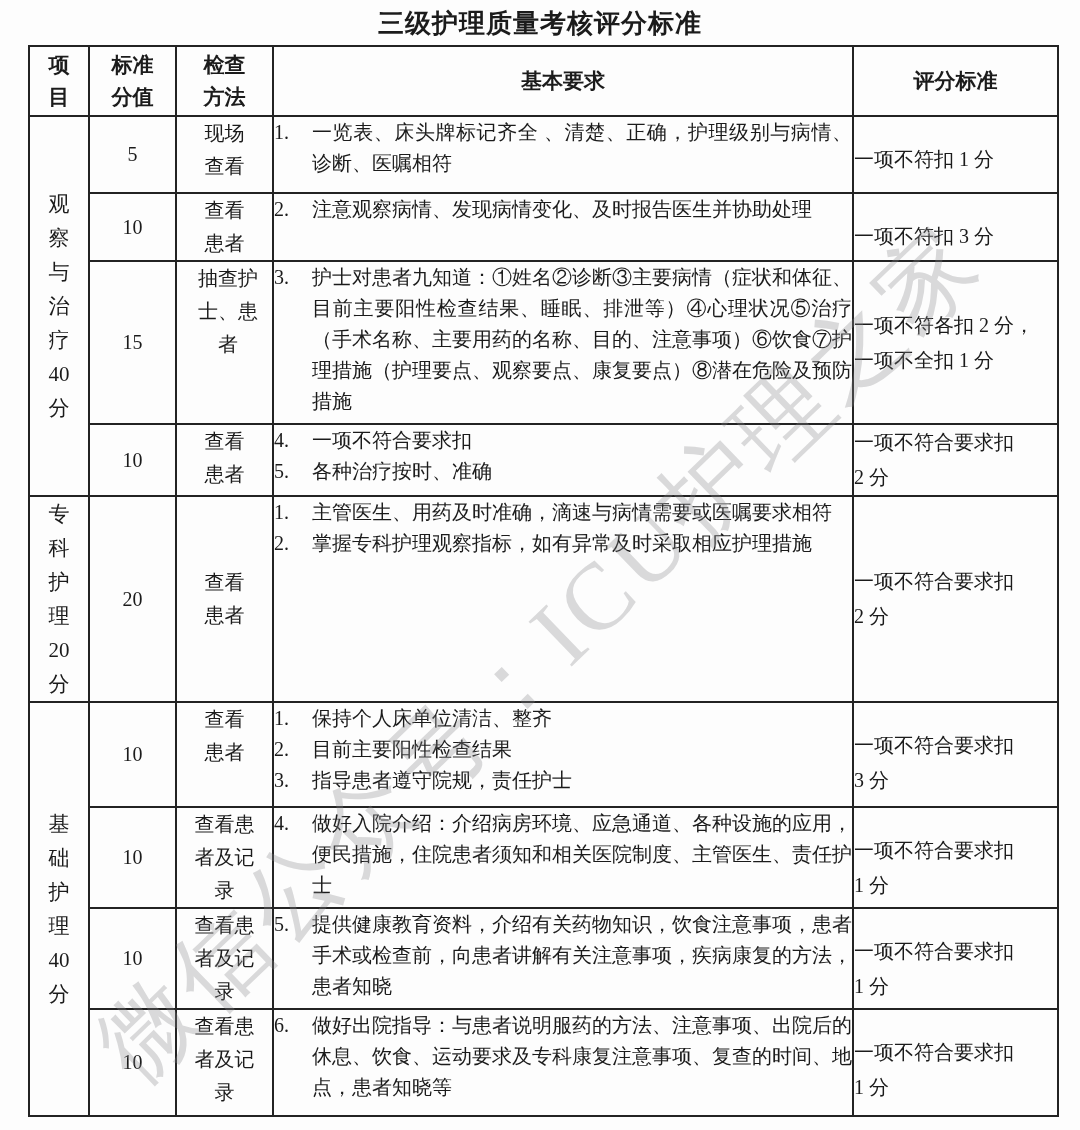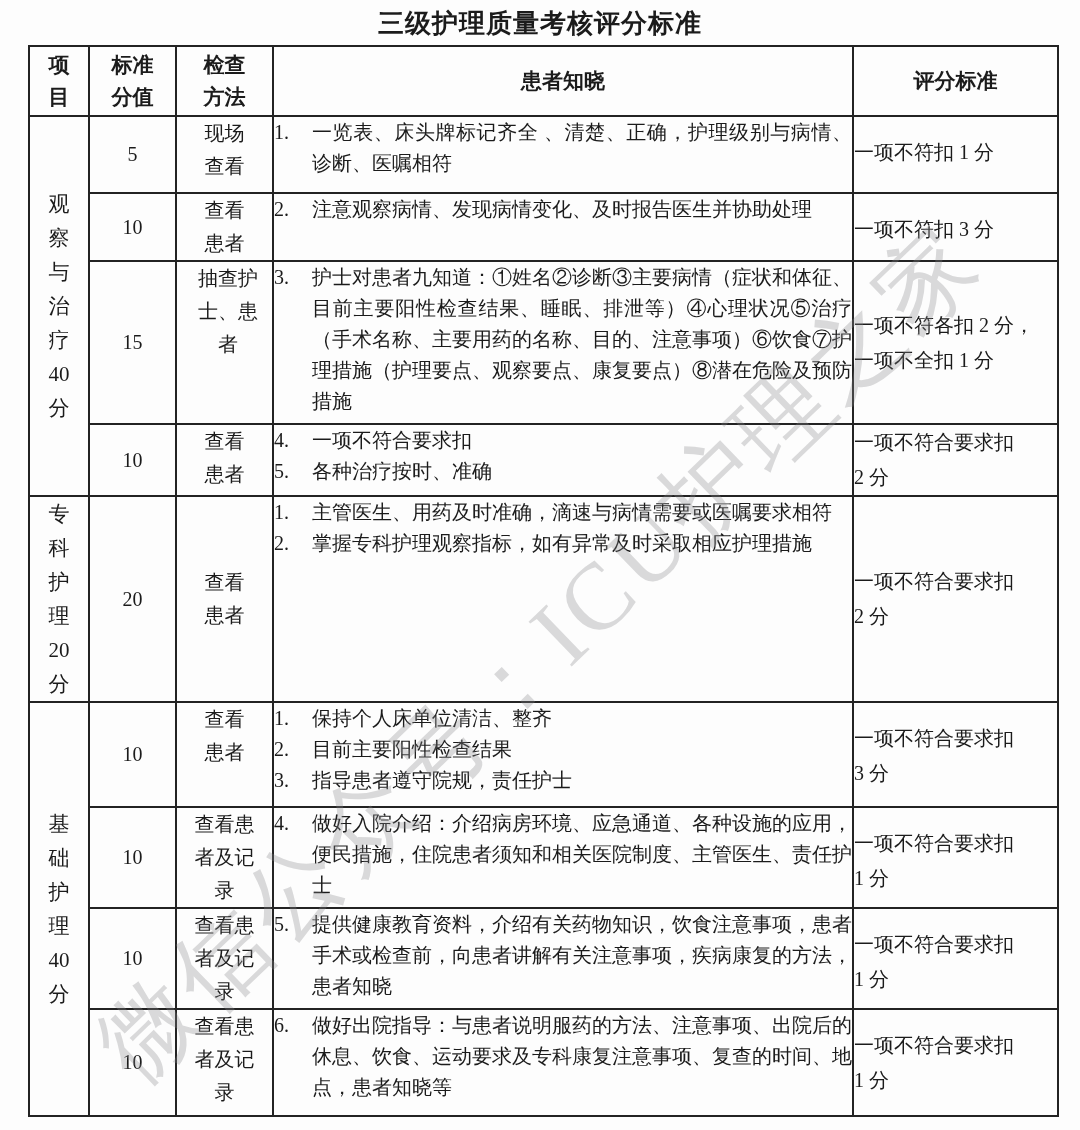--- a/index.html
+++ b/index.html
@@ -61,21 +61,21 @@
     padding:7px 10px 5px 9px;
   }
   .req-item { display:flex; line-height:31px; }
   .req-num { flex:0 0 38px; }
   .req-text { flex:1 1 auto; text-align:justify; }
   .std-cell {
     font-size:20px; vertical-align:middle;
     white-space:pre-line; line-height:35px;
     padding:4px 6px 4px 11px;
   }
-  .std-cell.v-top { vertical-align:top; padding-top:18px; }
+  .std-cell.v-top { vertical-align:top; padding-top:25px; }
   .watermark {
     position:absolute;
     left:-170px; top:590px; width:1420px;
     text-align:center;
     font-size:95px; letter-spacing:5px;
     color:rgba(135,135,140,0.30);
     transform:rotate(-44deg);
     transform-origin:center;
     pointer-events:none;
     white-space:nowrap;
@@ -95,21 +95,21 @@
     <col style="width:205px">
   </colgroup>
   <thead>
     <tr class="rh">
       <th>项
 目</th>
       <th>标准
 分值</th>
       <th>检查
 方法</th>
-      <th>患者知晓</th>
+      <th>基本要求</th>
       <th>评分标准</th>
     </tr>
   </thead>
   <tbody>
 
     <tr class="r0">
       <td class="group-cell" rowspan="4">观
 察
 与
 治

